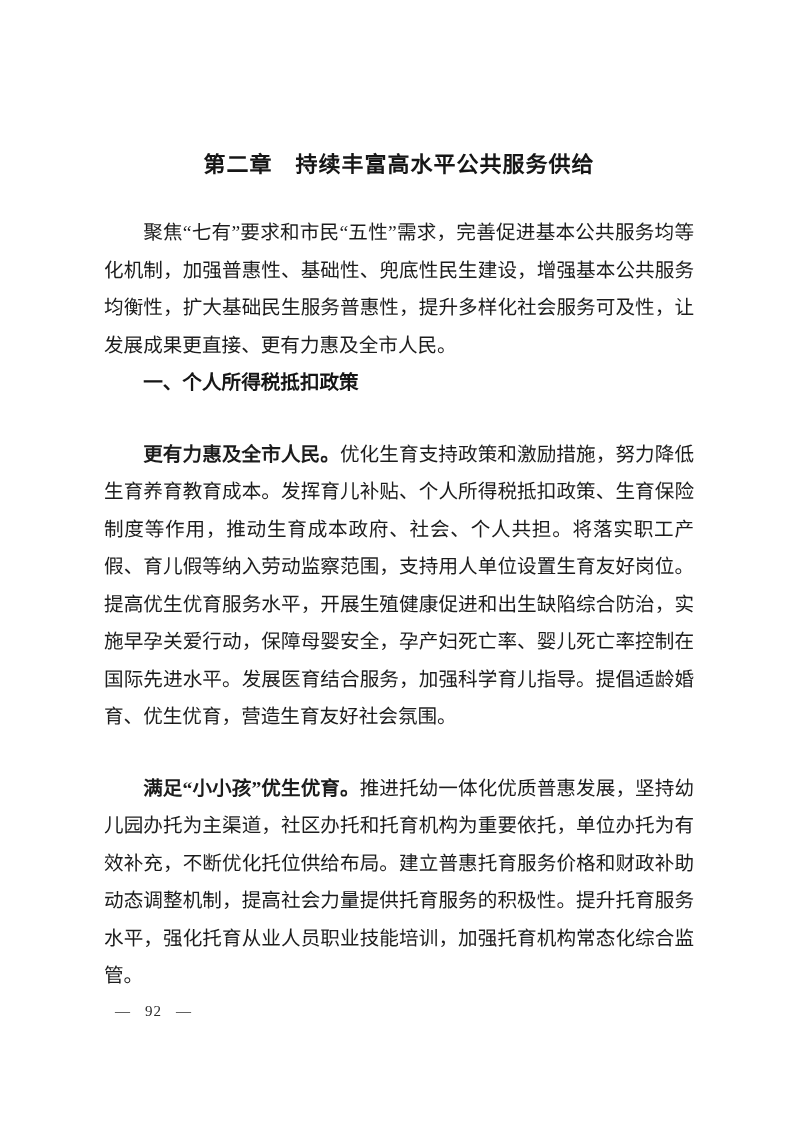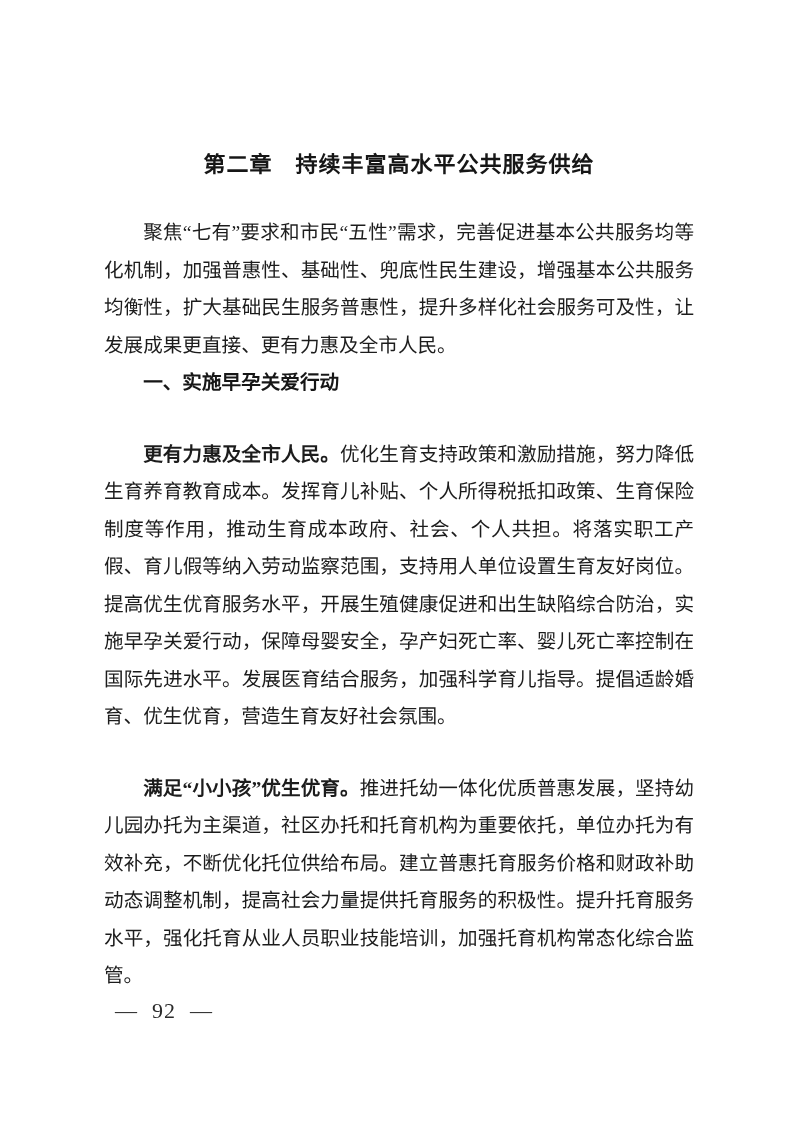--- a/index.html
+++ b/index.html
@@ -48,40 +48,40 @@
     color: #161616;
   }
   .para-lead {
     font-weight: bold;
     font-family: "Liberation Serif", "DejaVu Serif", serif;
   }
   .page-footer {
     position: absolute;
     left: 113px;
     top: 998px;
-    font-size: 22px;
+    font-size: 15px;
     line-height: 26px;
     color: #2a2a2a;
     letter-spacing: 1px;
     white-space: pre;
   }
   .page-footer .dash { padding: 0 2px; }
   .page-footer .num { padding: 0 12px; font-family: "Liberation Serif", "DejaVu Serif", serif; }
 </style>
 </head>
 <body>
 
 <div class="page">
   <div class="content">
 
     <h1 class="chapter-title">第二章　持续丰富高水平公共服务供给</h1>
 
     <p class="body-para">聚焦“七有”要求和市民“五性”需求，完善促进基本公共服务均等化机制，加强普惠性、基础性、兜底性民生建设，增强基本公共服务均衡性，扩大基础民生服务普惠性，提升多样化社会服务可及性，让发展成果更直接、更有力惠及全市人民。</p>
 
-    <h2 class="section-heading">一、实施早孕关爱行动</h2>
+    <h2 class="section-heading">一、个人所得税抵扣政策</h2>
 
     <p class="body-para"><span class="para-lead">更有力惠及全市人民。</span><span>优化生育支持政策和激励措施，努力降低生育养育教育成本。发挥育儿补贴、个人所得税抵扣政策、生育保险制度等作用，推动生育成本政府、社会、个人共担。将落实职工产假、育儿假等纳入劳动监察范围，支持用人单位设置生育友好岗位。提高优生优育服务水平，开展生殖健康促进和出生缺陷综合防治，实施早孕关爱行动，保障母婴安全，孕产妇死亡率、婴儿死亡率控制在国际先进水平。发展医育结合服务，加强科学育儿指导。提倡适龄婚育、优生优育，营造生育友好社会氛围。</span></p>
 
     <p class="body-para"><span class="para-lead">满足“小小孩”优生优育。</span><span>推进托幼一体化优质普惠发展，坚持幼儿园办托为主渠道，社区办托和托育机构为重要依托，单位办托为有效补充，不断优化托位供给布局。建立普惠托育服务价格和财政补助动态调整机制，提高社会力量提供托育服务的积极性。提升托育服务水平，强化托育从业人员职业技能培训，加强托育机构常态化综合监管。</span></p>
 
   </div>
 
   <div class="page-footer"><span class="dash">—</span><span class="num">92</span><span class="dash">—</span></div>
 </div>
 

